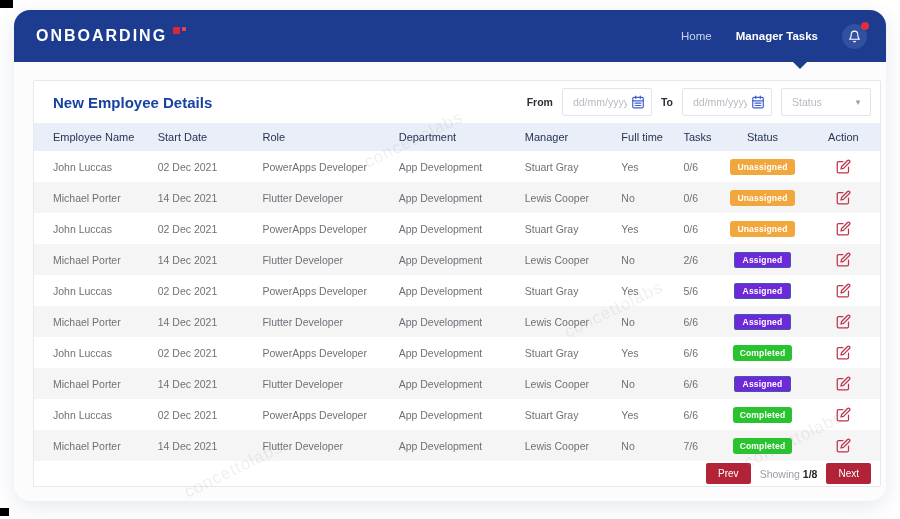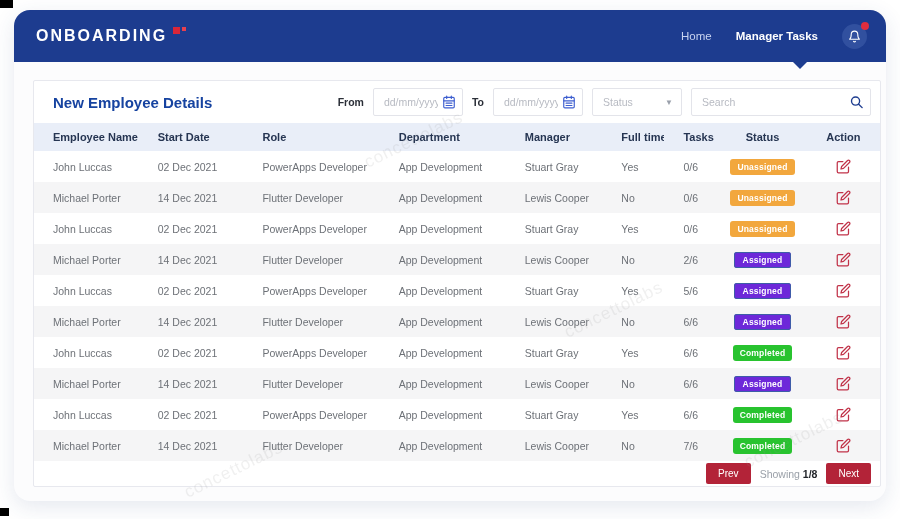--- a/index.html
+++ b/index.html
@@ -70,21 +70,21 @@
     width:90px; height:28px; border:1px solid #e3e4ea; border-radius:2px; background:#fff;
     display:flex; align-items:center; padding:0 8px 0 10px; cursor:pointer;
   }
   .select-box .ph { font-size:10.5px; color:#b7bac2; }
   .select-box .caret { margin-left:auto; font-size:8px; color:#9aa0ab; }
 
   
   table { width:100%; border-collapse:collapse; table-layout:fixed; flex:0 0 auto; }
   thead tr { background:#e9eef8; height:28px; }
   th {
-    font-size:11px; font-weight:bold; color:#263552; text-align:left;
+    font-size:11px; font-weight:normal; color:#263552; text-align:left;
     padding-left:19px; white-space:nowrap; overflow:hidden;
   }
   th.col-7, th.col-8 { text-align:center; padding-left:0; }
   tbody tr { height:31px; background:#ffffff; }
   tbody tr:nth-child(even) { background:#f5f5f6; }
   td {
     font-size:10.5px; color:#6d7177; padding-left:19px;
     white-space:nowrap; overflow:hidden;
   }
   td.c-status, td.c-action { text-align:center; padding-left:0; }
@@ -179,29 +179,20 @@
               <line x1="3" y1="10" x2="21" y2="10"></line>
               <line x1="7" y1="14" x2="17" y2="14"></line>
                 <line x1="7" y1="18" x2="17" y2="18"></line>
             </svg>
           </span>
         </div>
         <div class="select-box">
           <span class="ph">Status</span>
           <span class="caret">▼</span>
         </div>
-        <div class="input-wrap search">
-          <input type="text" placeholder="Search" style="">
-          <span class="input-icon">
-            <svg width="15" height="15" viewBox="0 0 24 24" fill="none" stroke="#1d3c8f" stroke-width="2.2" stroke-linecap="round">
-              <circle cx="10.5" cy="10.5" r="6.5"></circle>
-              <line x1="15.5" y1="15.5" x2="21" y2="21"></line>
-            </svg>
-          </span>
-        </div>
       </div>
     </div>
 
     <table>
       <thead>
           <tr id="header-row">
             <th class="col-0">Employee Name</th>
             <th class="col-1">Start Date</th>
             <th class="col-2">Role</th>
             <th class="col-3">Department</th>

